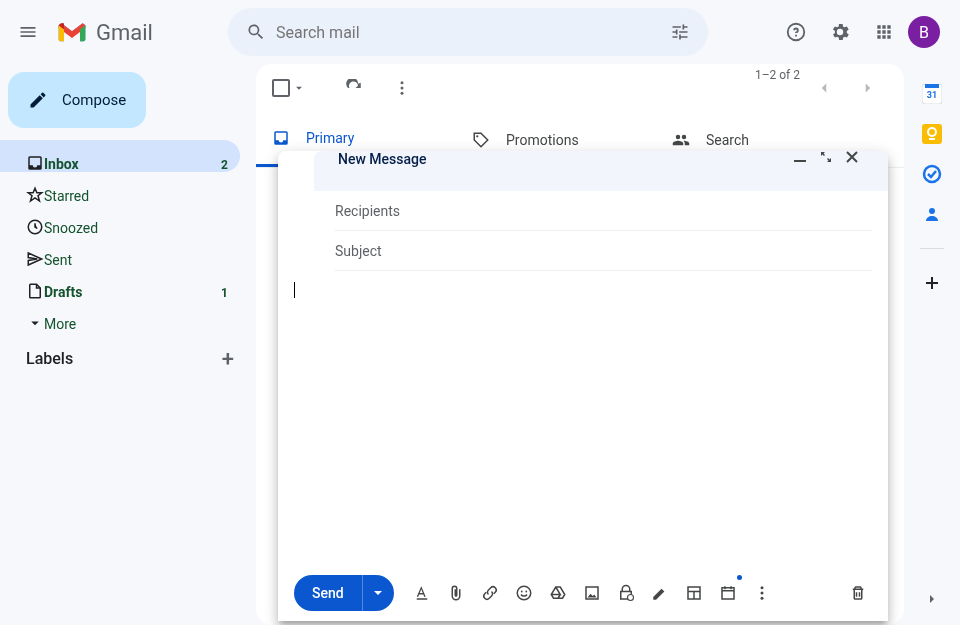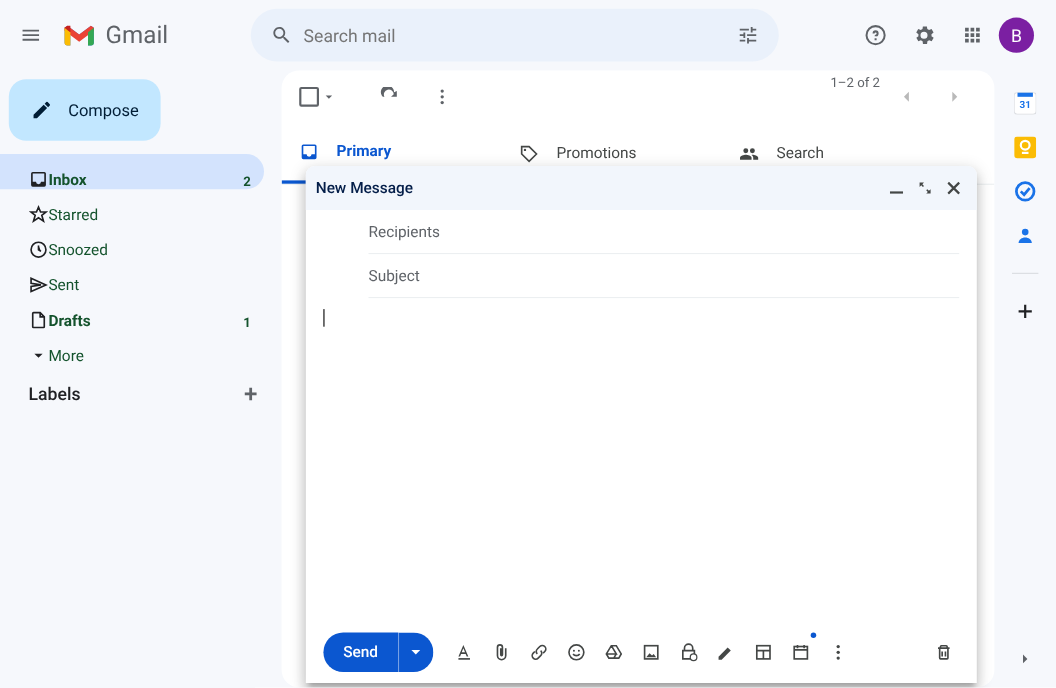--- a/index.html
+++ b/index.html
@@ -28,30 +28,30 @@
 .nav-item.bold { font-weight: 700; }
 .labels-header { display: flex; align-items: center; justify-content: space-between; padding: 14px 22px 0 26px; font-size: 16px; color: #202124; font-weight: 500; }
 
 
 .content { flex: 1; background: #fff; border-radius: 16px; margin-right: 56px; position: relative; overflow: hidden; }
 .toolbar { height: 48px; display: flex; align-items: center; padding: 0 16px; gap: 8px; }
 .select-box { width: 18px; height: 18px; border: 2px solid #5f6368; border-radius: 2px; }
 .toolbar-right { margin-left: auto; display: flex; align-items: flex-start; gap: 4px; font-size: 12px; color: #5f6368; }
 .tabs { display: flex; height: 56px; border-bottom: 1px solid #eceff1; }
 .tab { flex: 0 0 200px; display: flex; align-items: center; gap: 16px; padding: 0 16px; cursor: pointer; font-size: 14px; color: #444746; }
-.tab.active { color: #0b57d0; border-bottom: 3px solid #0b57d0; font-weight: 700; }
+.tab.active { color: #0b57d0; border-bottom: 3px solid #0b57d0; font-weight: 400; }
 
 
 .right-panel { position: absolute; right: 0; top: 64px; width: 56px; bottom: 0; display: flex; flex-direction: column; align-items: center; gap: 20px; padding-top: 20px; }
 .panel-icon { width: 20px; height: 20px; display: flex; align-items: center; justify-content: center; }
 .panel-chevron { position: absolute; bottom: 16px; }
 
 
 .compose-window { position: absolute; bottom: 4px; left: 278px; width: 610px; height: 470px; background: #fff; border-radius: 8px 8px 0 0; box-shadow: 0 8px 10px 1px rgba(0,0,0,.14), 0 3px 14px 2px rgba(0,0,0,.12), 0 5px 5px -3px rgba(0,0,0,.2); display: flex; flex-direction: column; z-index: 10; }
-.compose-header { height: 40px; background: #f2f6fc; border-radius: 8px 8px 0 0; display: flex; align-items: center; padding: 0 9px; font-size: 14px; font-weight: 500; color: #041e49; }
+.compose-header { height: 40px; background: #f2f6fc; border-radius: 8px 8px 0 0; display: flex; padding: 0 24px; font-size: 14px; font-weight: 500; color: #041e49; margin-left: 36px; }
 .compose-header-actions { margin-left: auto; display: flex; gap: 8px; }
 .compose-header-actions span { cursor: pointer; color: #444746; width: 18px; text-align: center; }
 .compose-body { flex: 1; padding: 0 16px; display: flex; flex-direction: column; }
 .compose-field { height: 40px; border-bottom: 1px solid #eceff1; display: flex; align-items: center; font-size: 14px; color: #5f6368; margin-left: 41px; }
 .compose-editor { flex: 1; padding: 10px 0; font-size: 14px; color: #202124; position: relative; }
 .cursor { display: inline-block; width: 1px; height: 16px; background: #000; vertical-align: middle; }
 .compose-footer { height: 56px; display: flex; align-items: center; padding: 0 16px; gap: 6px; }
 .send-btn { display: flex; height: 36px; }
 .send-main { background: #0b57d0; color: #fff; border: none; border-radius: 18px 0 0 18px; padding: 0 18px; font-size: 14px; font-weight: 500; cursor: pointer; }
 .send-more { background: #0b57d0; color: #fff; border: none; border-radius: 0 18px 18px 0; width: 32px; cursor: pointer; border-left: 1px solid rgba(255,255,255,.3); display:flex;align-items:center;justify-content:center; }

